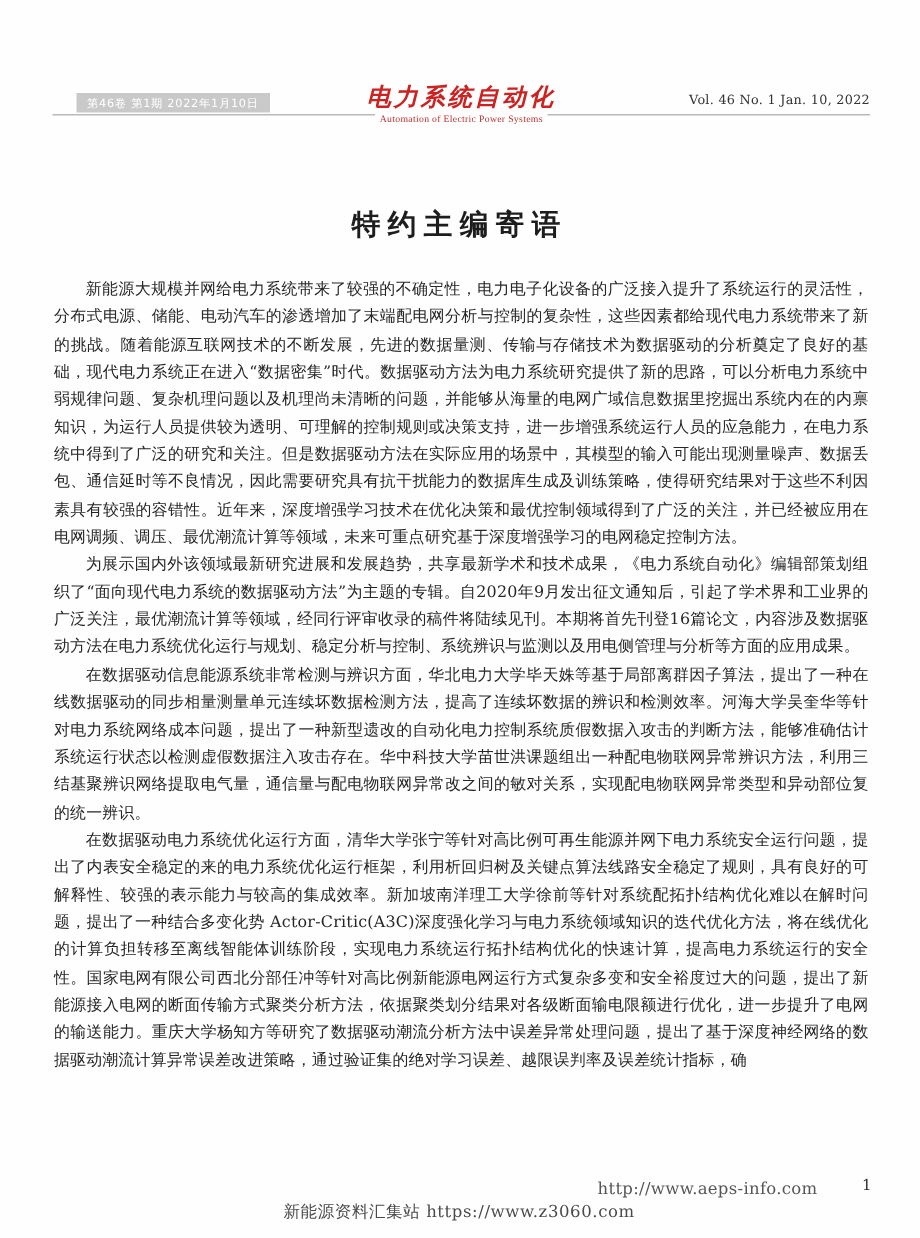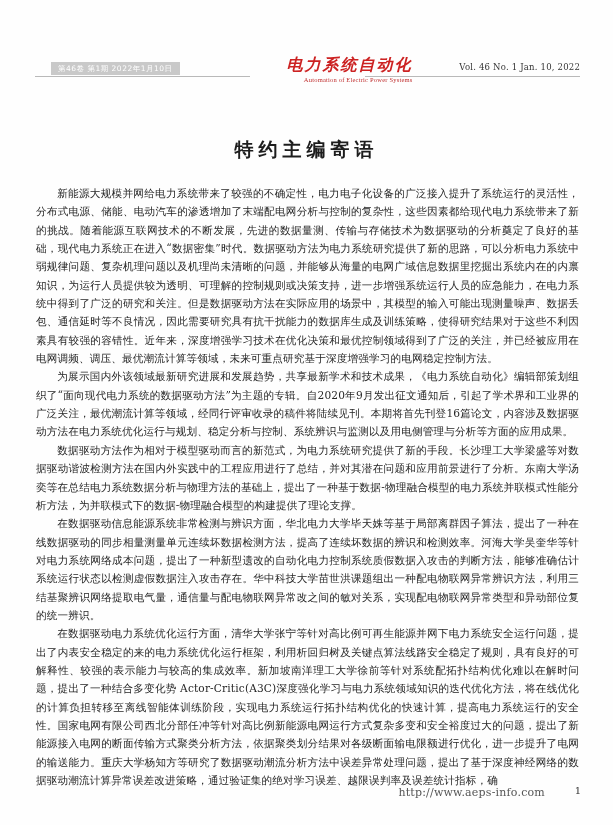--- a/index.html
+++ b/index.html
@@ -68,21 +68,21 @@
     font-size: 10.5px;
     letter-spacing: 0.3px;
     color: #2e2e2e;
     white-space: nowrap;
   }
   .journal-logo {
     position: absolute;
     left: 50%;
     top: -2px;
     transform: translateX(-50%);
-    text-align: right;
+    text-align: center;
     width: 210px;
   }
   .journal-cn {
     color: #cc2222;
     font-size: 16px;
     font-weight: bold;
     letter-spacing: 2px;
     font-family: "DejaVu Serif", "Liberation Serif", serif;
     font-style: italic;
     line-height: 1.1;
@@ -183,21 +183,21 @@
     </div>
 
     <div class="vol-en">Vol. 46 No. 1 Jan. 10, 2022</div>
   </div>
 
   <div class="article-title">特约主编寄语</div>
 
   <div class="body-col">
     <p>新能源大规模并网给电力系统带来了较强的不确定性，电力电子化设备的广泛接入提升了系统运行的灵活性，分布式电源、储能、电动汽车的渗透增加了末端配电网分析与控制的复杂性，这些因素都给现代电力系统带来了新的挑战。随着能源互联网技术的不断发展，先进的数据量测、传输与存储技术为数据驱动的分析奠定了良好的基础，现代电力系统正在进入“数据密集”时代。数据驱动方法为电力系统研究提供了新的思路，可以分析电力系统中弱规律问题、复杂机理问题以及机理尚未清晰的问题，并能够从海量的电网广域信息数据里挖掘出系统内在的内禀知识，为运行人员提供较为透明、可理解的控制规则或决策支持，进一步增强系统运行人员的应急能力，在电力系统中得到了广泛的研究和关注。但是数据驱动方法在实际应用的场景中，其模型的输入可能出现测量噪声、数据丢包、通信延时等不良情况，因此需要研究具有抗干扰能力的数据库生成及训练策略，使得研究结果对于这些不利因素具有较强的容错性。近年来，深度增强学习技术在优化决策和最优控制领域得到了广泛的关注，并已经被应用在电网调频、调压、最优潮流计算等领域，未来可重点研究基于深度增强学习的电网稳定控制方法。</p>
     <p>为展示国内外该领域最新研究进展和发展趋势，共享最新学术和技术成果，《电力系统自动化》编辑部策划组织了“面向现代电力系统的数据驱动方法”为主题的专辑。自2020年9月发出征文通知后，引起了学术界和工业界的广泛关注，最优潮流计算等领域，经同行评审收录的稿件将陆续见刊。本期将首先刊登16篇论文，内容涉及数据驱动方法在电力系统优化运行与规划、稳定分析与控制、系统辨识与监测以及用电侧管理与分析等方面的应用成果。</p>
-    <p>数据驱动方法作为相对于模型驱动而言的新范式，为电力系统研究提供了新的手段。长沙理工大学梁盛等对数据驱动谐波检测方法在国内外实践中的工程应用进行了总结，并对其潜在问题和应用前景进行了分析。东南大学汤奕等在总结电力系统数据分析与物理方法的基础上，提出了一种基于数据-物理融合模型的电力系统并联模式性能分析方法，为并联模式下的数据-物理融合模型的构建提供了理论支撑。</p>
     <p>在数据驱动信息能源系统非常检测与辨识方面，华北电力大学毕天姝等基于局部离群因子算法，提出了一种在线数据驱动的同步相量测量单元连续坏数据检测方法，提高了连续坏数据的辨识和检测效率。河海大学吴奎华等针对电力系统网络成本问题，提出了一种新型遗改的自动化电力控制系统质假数据入攻击的判断方法，能够准确估计系统运行状态以检测虚假数据注入攻击存在。华中科技大学苗世洪课题组出一种配电物联网异常辨识方法，利用三结基聚辨识网络提取电气量，通信量与配电物联网异常改之间的敏对关系，实现配电物联网异常类型和异动部位复的统一辨识。</p>
     <p>在数据驱动电力系统优化运行方面，清华大学张宁等针对高比例可再生能源并网下电力系统安全运行问题，提出了内表安全稳定的来的电力系统优化运行框架，利用析回归树及关键点算法线路安全稳定了规则，具有良好的可解释性、较强的表示能力与较高的集成效率。新加坡南洋理工大学徐前等针对系统配拓扑结构优化难以在解时问题，提出了一种结合多变化势 Actor-Critic(A3C)深度强化学习与电力系统领域知识的迭代优化方法，将在线优化的计算负担转移至离线智能体训练阶段，实现电力系统运行拓扑结构优化的快速计算，提高电力系统运行的安全性。国家电网有限公司西北分部任冲等针对高比例新能源电网运行方式复杂多变和安全裕度过大的问题，提出了新能源接入电网的断面传输方式聚类分析方法，依据聚类划分结果对各级断面输电限额进行优化，进一步提升了电网的输送能力。重庆大学杨知方等研究了数据驱动潮流分析方法中误差异常处理问题，提出了基于深度神经网络的数据驱动潮流计算异常误差改进策略，通过验证集的绝对学习误差、越限误判率及误差统计指标，确</p>
   </div>
 
   <div class="footer-url">http://www.aeps-info.com</div>
   <div class="footer-page">1</div>
+  <div class="watermark">新能源资料汇集站 https://www.z3060.com</div>
 
 </div>
 
 </body></html>

